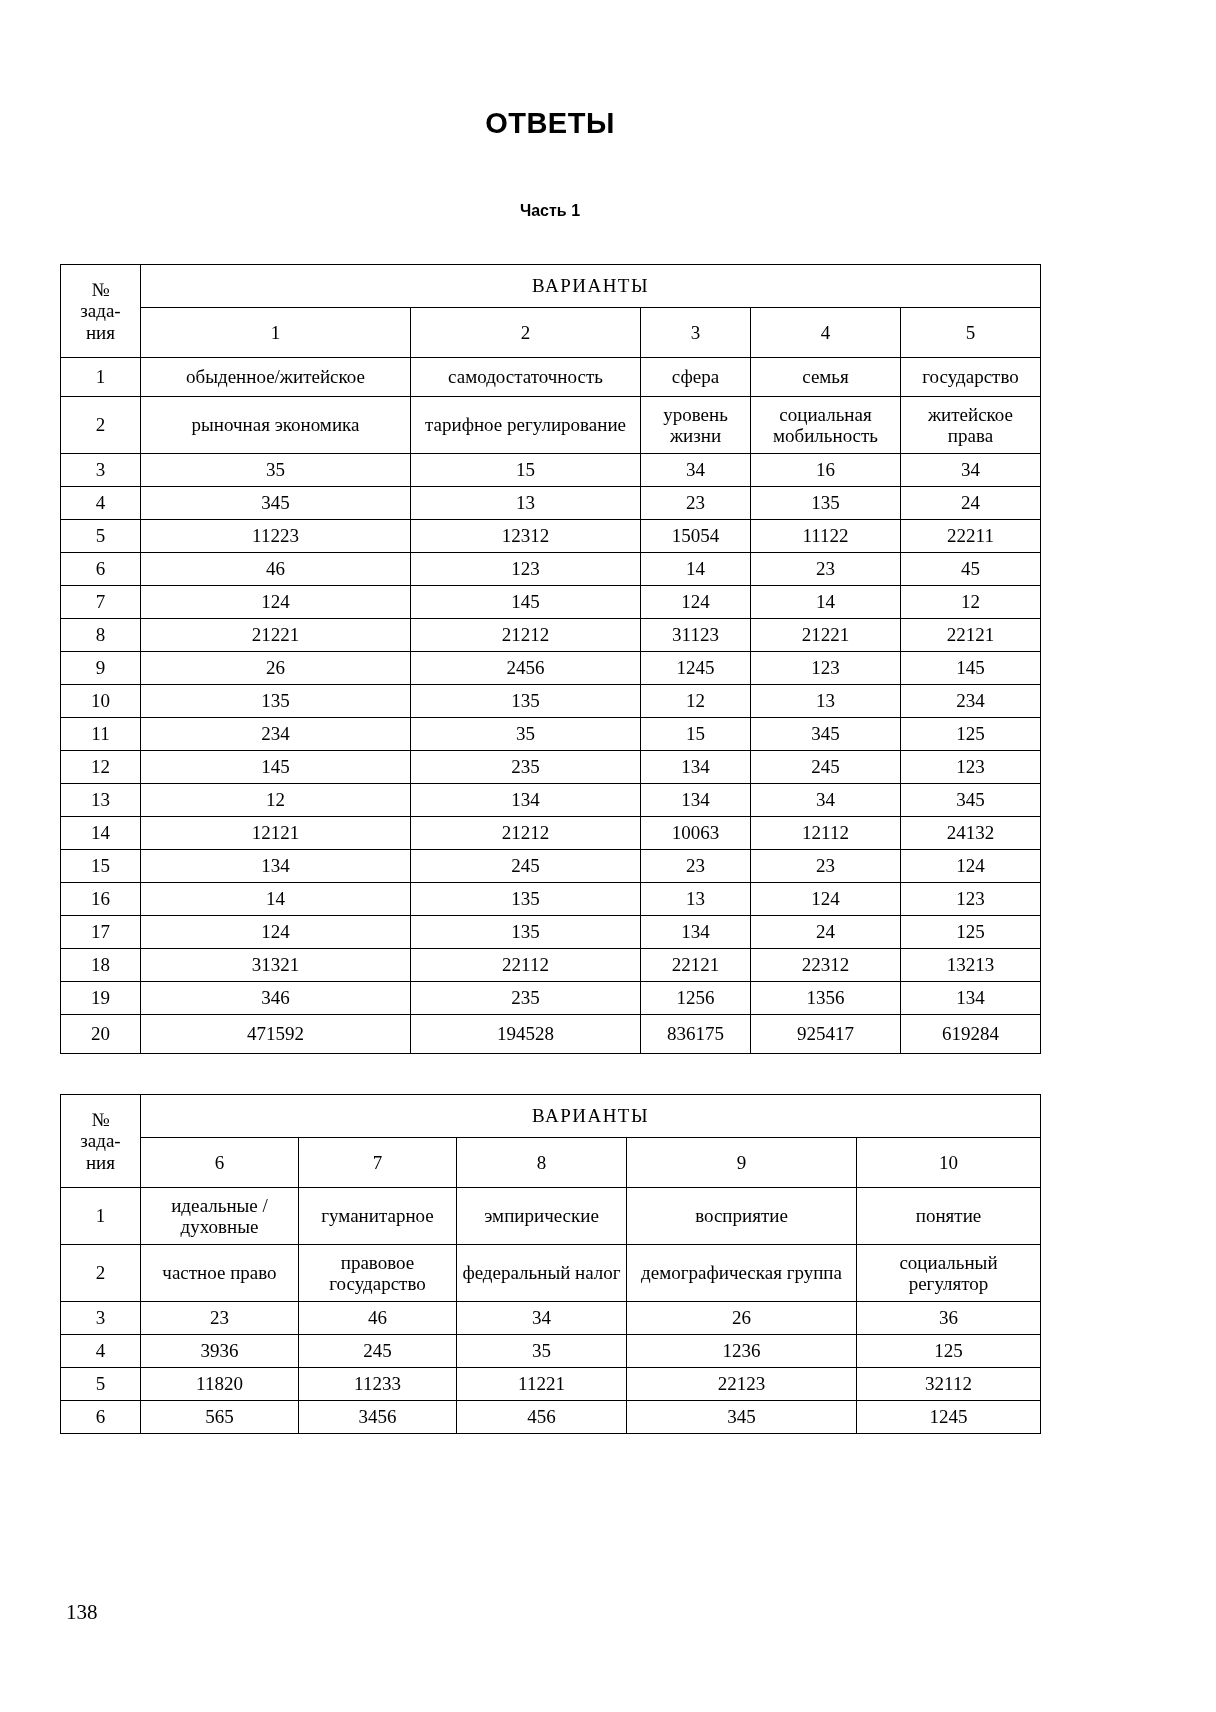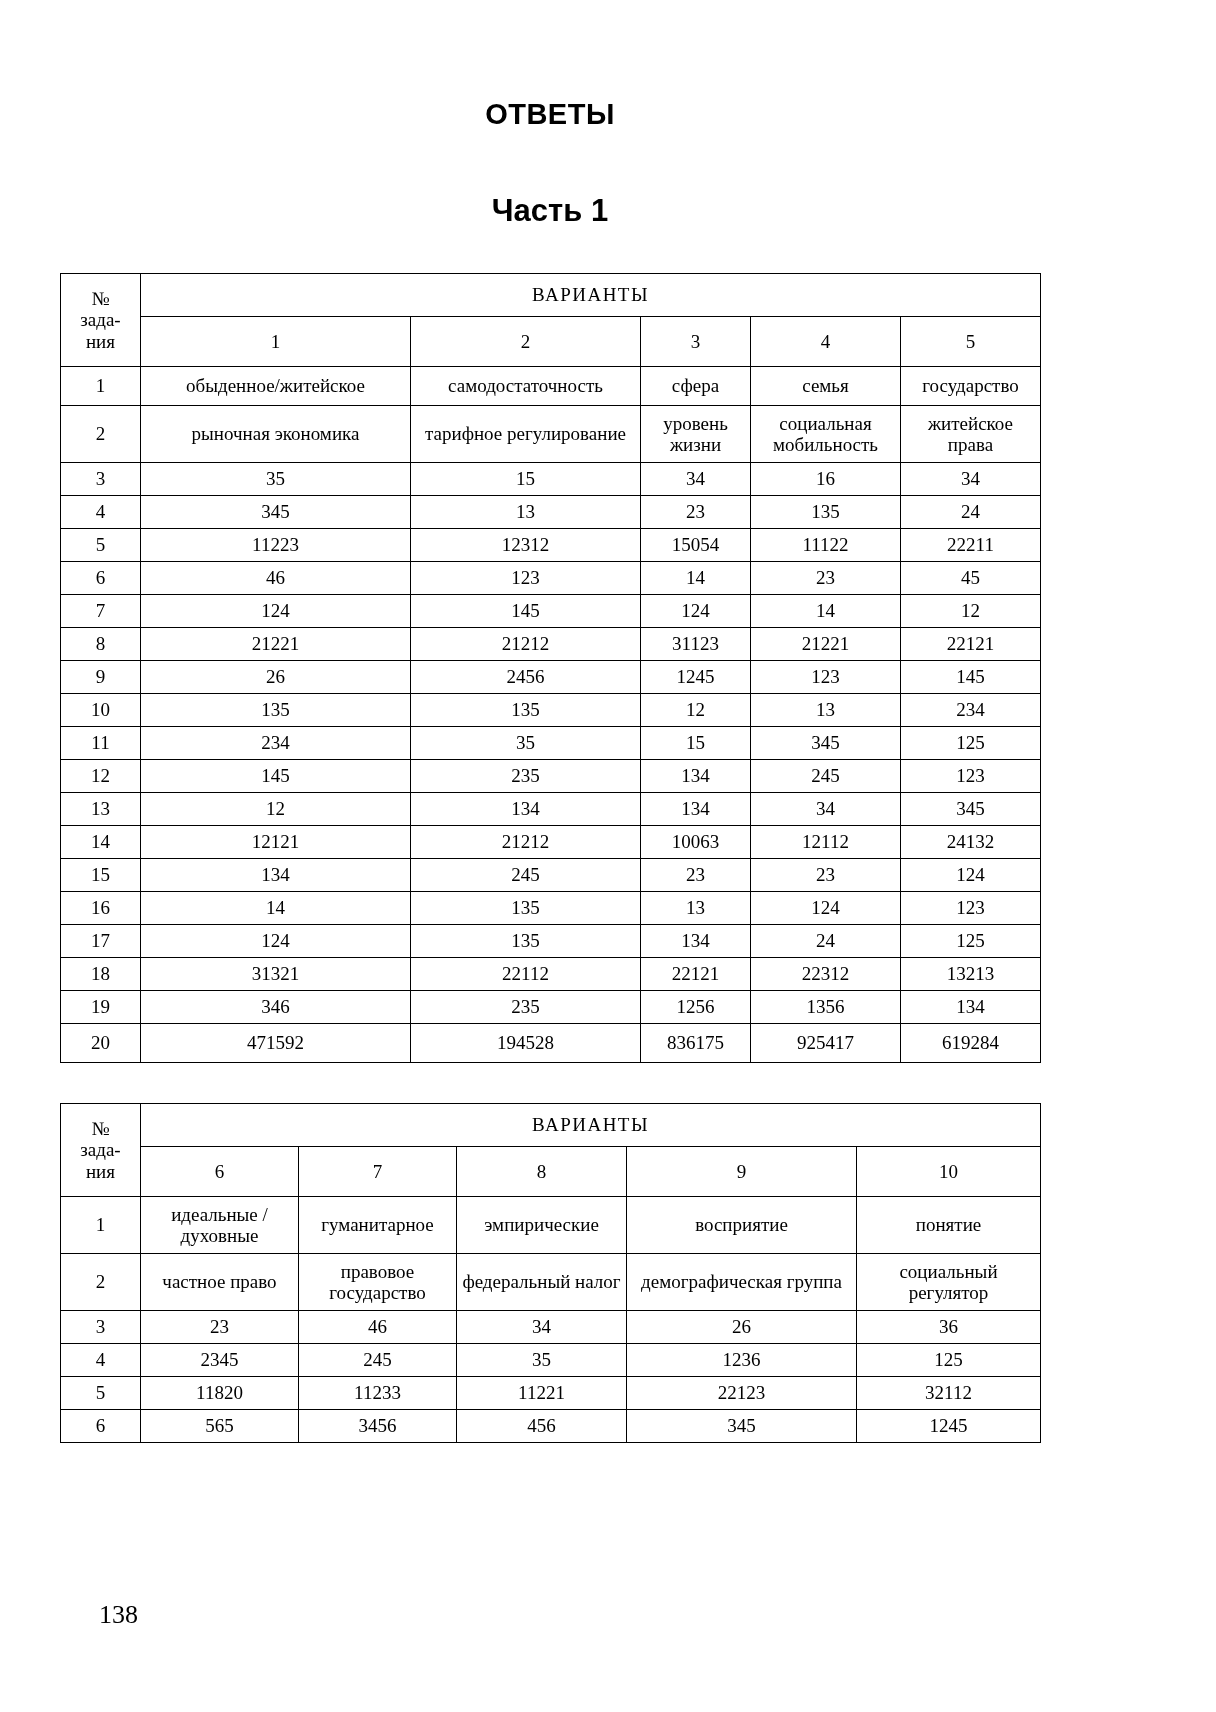--- a/index.html
+++ b/index.html
@@ -13,36 +13,36 @@
     font-family: "Liberation Serif", serif;
     color: #000000;
     position: relative;
     overflow: hidden;
   }
   .page {
     position: relative;
     width: 1100px;
     height: 1712px;
     box-sizing: border-box;
-    padding: 0;
+    padding: 9px;
   }
   .doc-title {
     text-align: center;
     font-family: "Liberation Sans", sans-serif;
     font-weight: bold;
     font-size: 29px;
     letter-spacing: 0.5px;
     margin: 0;
     padding-top: 98px;
   }
   .part-title {
     text-align: center;
     font-family: "Liberation Sans", sans-serif;
     font-weight: bold;
-    font-size: 31px;
+    font-size: 16px;
     margin: 0;
     padding-top: 62px;
   }
   .table-wrap {
     margin: 0 auto;
     width: 980px;
   }
   table.ans {
     border-collapse: collapse;
     width: 980px;
@@ -96,23 +96,22 @@
   .row-two-line td { height: 52px; }
   .row-one td { height: 28px; }
 
   .spacer-1 { height: 44px; }
   .spacer-2 { height: 40px; }
 
   .page-number {
     position: absolute;
     left: 66px;
     top: 1600px;
-    font-size: 26px;
+    font-size: 21px;
     font-family: "Liberation Serif", serif;
-    margin-left: 33px;
   }
   .cellline { display: block; }
 </style>
 </head>
 <body>
 
 <div class="page">
 
   <h1 class="doc-title">ОТВЕТЫ</h1>
   <h2 class="part-title">Часть 1</h2>
@@ -358,21 +357,21 @@
         <tr class="row-one">
           <td class="rownum">3</td>
           <td>23</td>
           <td>46</td>
           <td>34</td>
           <td>26</td>
           <td>36</td>
         </tr>
         <tr class="row-one">
           <td class="rownum">4</td>
-          <td>2345</td>
+          <td>3936</td>
           <td>245</td>
           <td>35</td>
           <td>1236</td>
           <td>125</td>
         </tr>
         <tr class="row-one">
           <td class="rownum">5</td>
           <td>11820</td>
           <td>11233</td>
           <td>11221</td>

